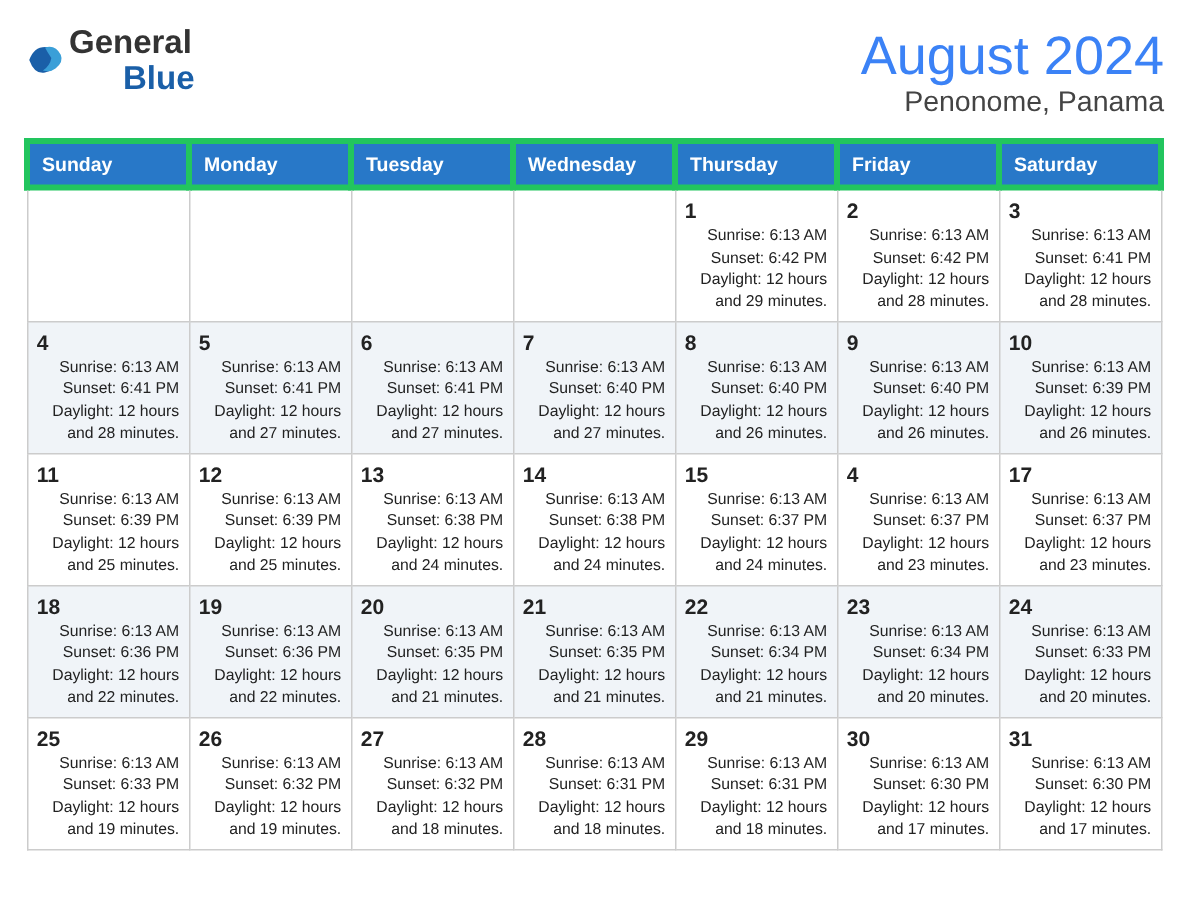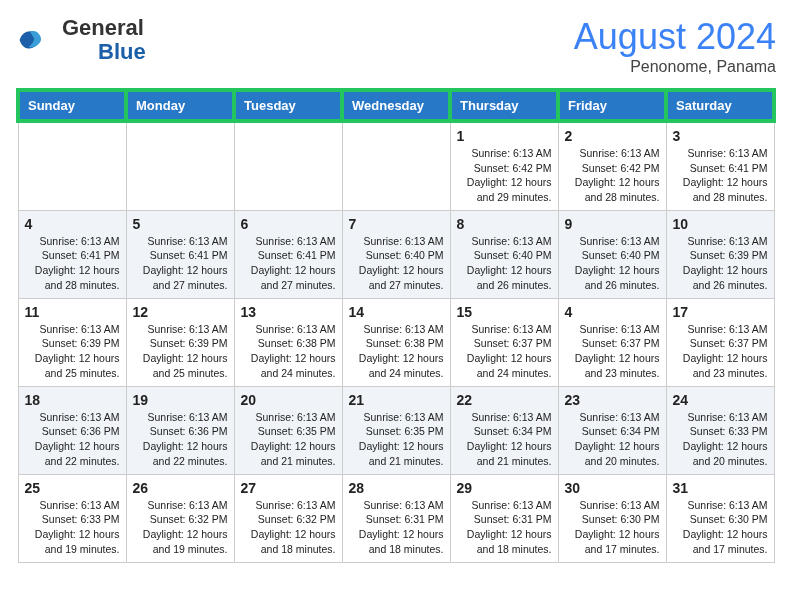--- a/index.html
+++ b/index.html
@@ -12,21 +12,20 @@
     }
     .header {
       display: flex;
       justify-content: space-between;
       align-items: flex-start;
       margin-bottom: 12px;
     }
     .logo {
       display: flex;
       align-items: center;
-      gap: 16px;
     }
     .logo-text {
       font-size: 22px;
       font-weight: bold;
       line-height: 1.1;
     }
     .logo-general { color: #333; }
     .logo-blue { color: #1a5fa8; margin-left: 36px; }
     .logo-icon {
       width: 28px;
@@ -35,21 +34,21 @@
     }
     .title-block {
       text-align: right;
     }
     .month-year {
       font-size: 36px;
       font-weight: normal;
       color: #3b82f6;
     }
     .location {
-      font-size: 16px;
+      font-size: 19px;
       color: #444;
     }
     table {
       width: 100%;
       border-collapse: collapse;
       font-size: 11px;
     }
     thead tr th {
       background-color: #2878c8;
       color: #fff;

